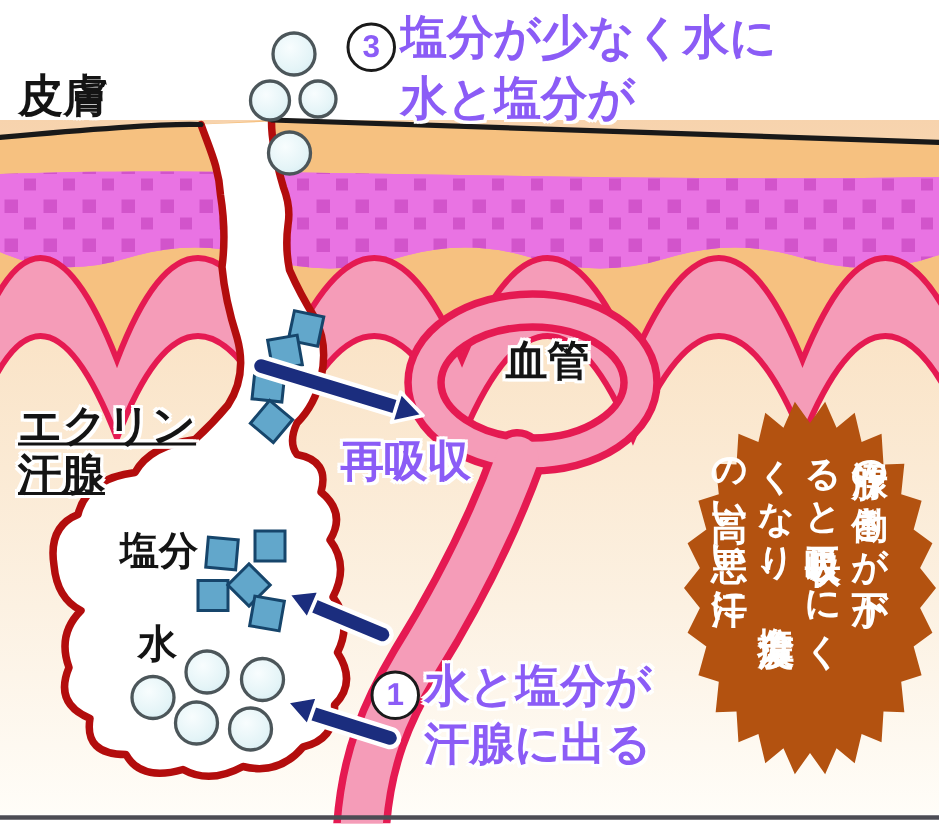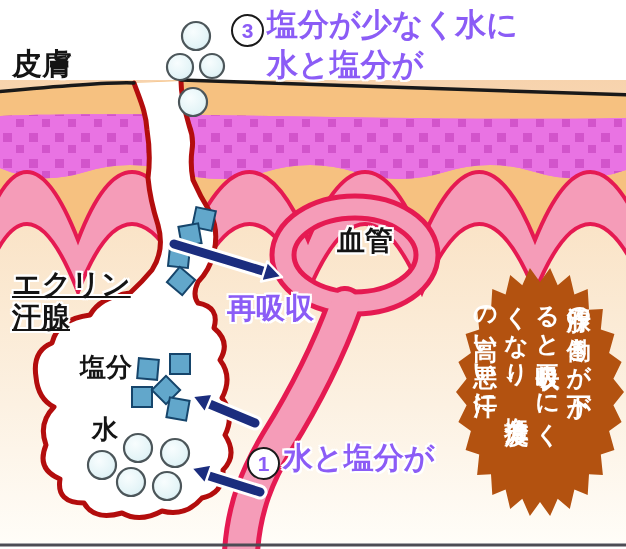--- a/index.html
+++ b/index.html
@@ -174,20 +174,21 @@
   <div class="cap" style="left:195px;top:292px;">
     <div class="line2" style="padding-left:32px;">再吸収</div>
   </div>
 
   <div class="lbl" style="left:80px;top:350px;font-size:26px;text-align:right;">塩分</div>
 
   <div class="lbl" style="left:92px;top:412px;font-size:26px;">水</div>
 
   <div class="cap" style="left:247px;top:441px;font-size:30px;">
     <div><span class="cnum">1</span><span>水と塩分が</span></div>
+    <div class="line2">汗腺に出る</div>
   </div>
 
   <div class="badge-text">
     <div>汗腺の働きが下が</div>
     <div>ると再吸収しにく</div>
     <div>くなり、塩分濃度</div>
     <div>の高い悪い汗に</div>
   </div>
 
 </div>

